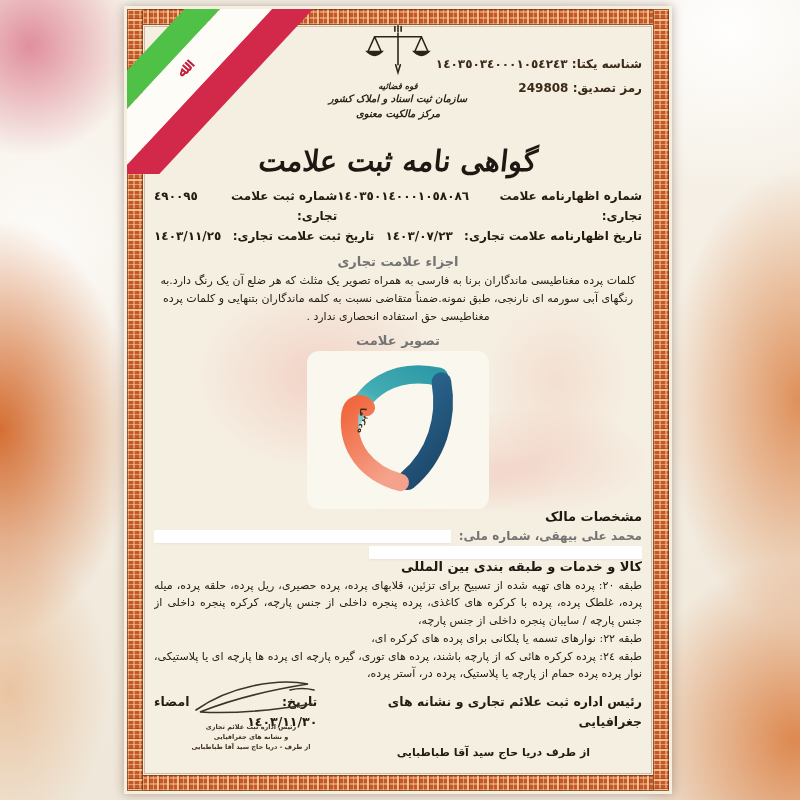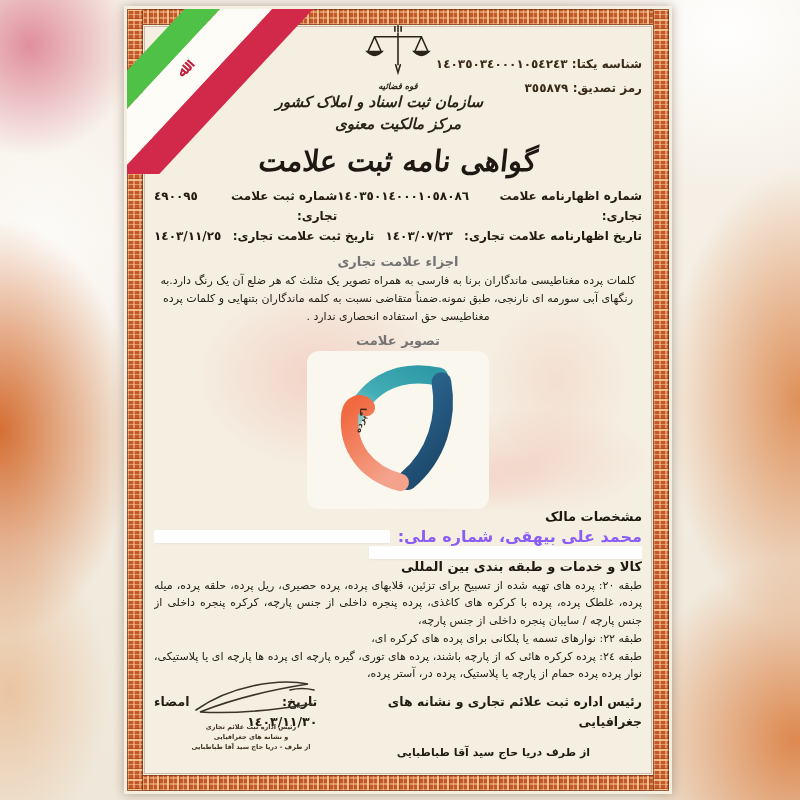--- a/index.html
+++ b/index.html
@@ -49,39 +49,39 @@
   .f-white{height:38px;background:#fdfcf7;position:relative;}
   .f-red{height:30px;background:#d2294b;}
   .f-emblem{position:absolute;left:138px;top:8px;font-size:15px;line-height:1;color:#c21f3d;font-weight:bold;}
 
   .content{
     position:absolute;left:30px;right:30px;top:16px;bottom:10px;
     direction:rtl;color:#2e2318;overflow:hidden;z-index:4;
   }
   .header{position:relative;height:158px;}
   .emblem-box{position:absolute;left:50%;top:2px;transform:translateX(-50%);width:170px;text-align:center;color:#2b2218;}
-  .org{font-size:15px;font-style:italic;font-weight:bold;line-height:1.45;color:#2b2218;white-space:nowrap;}
+  .org{font-size:10px;font-style:italic;font-weight:bold;line-height:1.45;color:#2b2218;white-space:nowrap;}
   .org1{font-size:8.5px;}
   .meta{position:absolute;right:0;top:30px;text-align:right;font-size:12px;font-weight:bold;color:#3c2a18;line-height:24px;}
   .title{position:absolute;bottom:2px;width:100%;text-align:center;
          font-family:"DejaVu Serif","Liberation Serif",serif;
          font-size:29px;font-weight:bold;color:#1e1812;transform:skewX(-6deg);}
 
   .fields{margin-top:6px;font-size:12px;color:#241a10;}
   .frow{display:flex;justify-content:space-between;align-items:baseline;line-height:20px;}
   .flabel{font-weight:bold;}
   .fvalue{font-weight:bold;letter-spacing:.5px;}
   .h3{ text-align:center;font-weight:bold;font-size:13px;margin:8px 0 3px;color:#737373;}
   .comp-text{margin:0 6px;text-align:center;font-size:11px;line-height:1.62;color:#201a12;}
 
   .logo-wrap{text-align:center;margin-top:2px;}
   .logo-bg{display:inline-block;background:#faf7ef;border-radius:12px;padding:2px 10px;}
 
   .sec-h{font-weight:bold;font-size:13px;margin:0 0 3px;color:#1f1810;}
-  .owner-line{display:flex;align-items:center;font-size:16px;font-weight:bold;line-height:19px;color:#8b5cf6;}
+  .owner-line{display:flex;align-items:center;font-size:12px;font-weight:bold;line-height:19px;color:#737373;}
   .redact{background:#ffffff;height:13px;border-radius:1px;box-shadow:0 1px 2px rgba(0,0,0,.05);display:inline-block;}
   .r-grow{flex:1 1 auto;margin:0 8px 0 0;}
   .r-fixed{width:56%;margin-left:6px;}
 
   .goods p{margin:1px 0;font-size:11px;line-height:1.55;color:#201a12;text-align:justify;}
 
   .sig-block{position:relative;margin-top:10px;min-height:72px;}
   .sig-row{display:flex;column-gap:26px;font-size:12.5px;font-weight:bold;color:#241c12;line-height:20px;}
   .behalf{margin-top:14px;margin-right:52px;font-size:11px;font-weight:bold;color:#241c12;}
   .sig-svg{position:absolute;left:36px;top:-16px;}
@@ -127,21 +127,21 @@
           </g>
           <path d="M8 34 Q20 48 32 34 Z" fill="#2b2218"></path>
           <path d="M68 34 Q80 48 92 34 Z" fill="#2b2218"></path>
         </svg>
         <div class="org org1">قوه قضائیه</div>
         <div class="org">سازمان ثبت اسناد و املاک کشور</div>
         <div class="org">مرکز مالکیت معنوی</div>
       </div>
       <div class="meta">
         <div>شناسه یکتا: ١٤٠٣٥٠٣٤٠٠٠١٠٥٤٢٤٣</div>
-        <div>رمز تصدیق: ٣٥٥٨٧٩</div>
+        <div>رمز تصدیق: 249808</div>
       </div>
       <div class="title">گواهی نامه ثبت علامت</div>
     </div>
 
     <div class="fields">
       <div class="frow">
         <span class="flabel">شماره اظهارنامه علامت تجاری:</span>
         <span class="fvalue">١٤٠٣٥٠١٤٠٠٠١٠٥٨٠٨٦</span>
         <span class="flabel">شماره ثبت علامت تجاری:</span>
         <span class="fvalue">٤٩٠٠٩٥</span>

